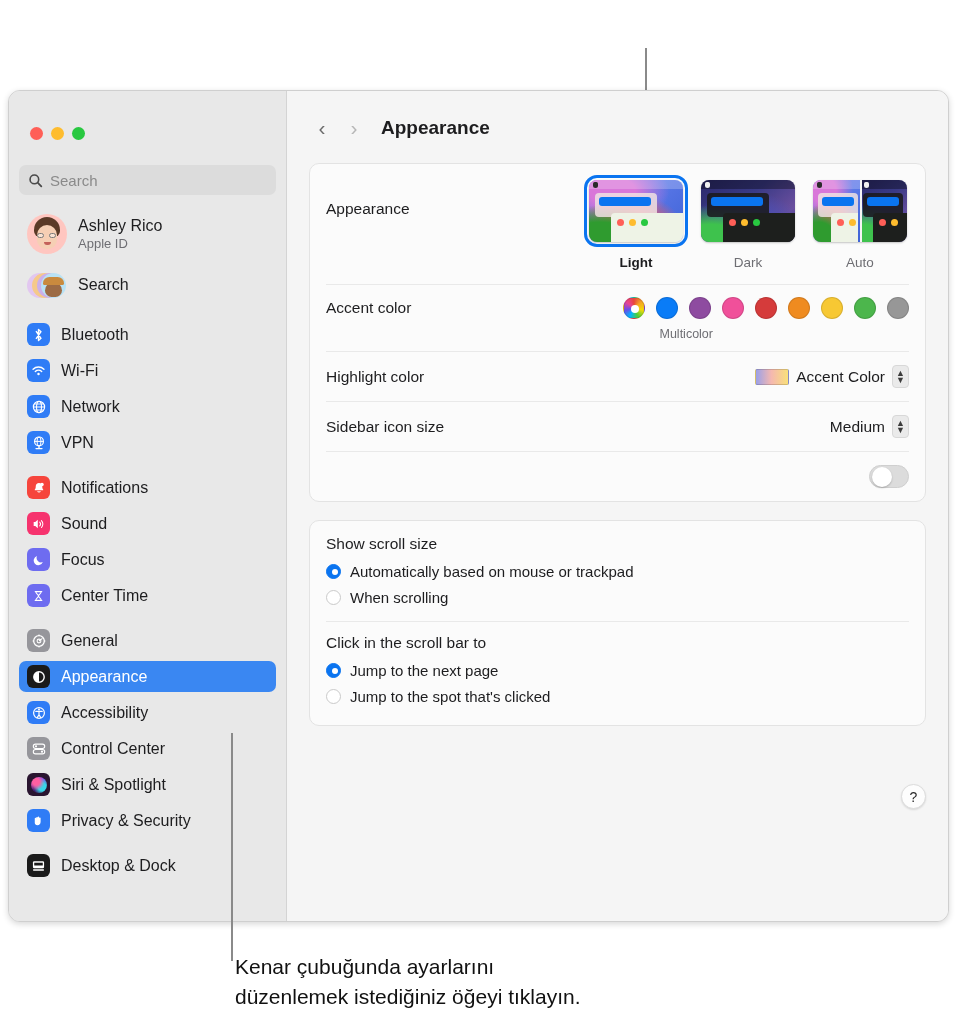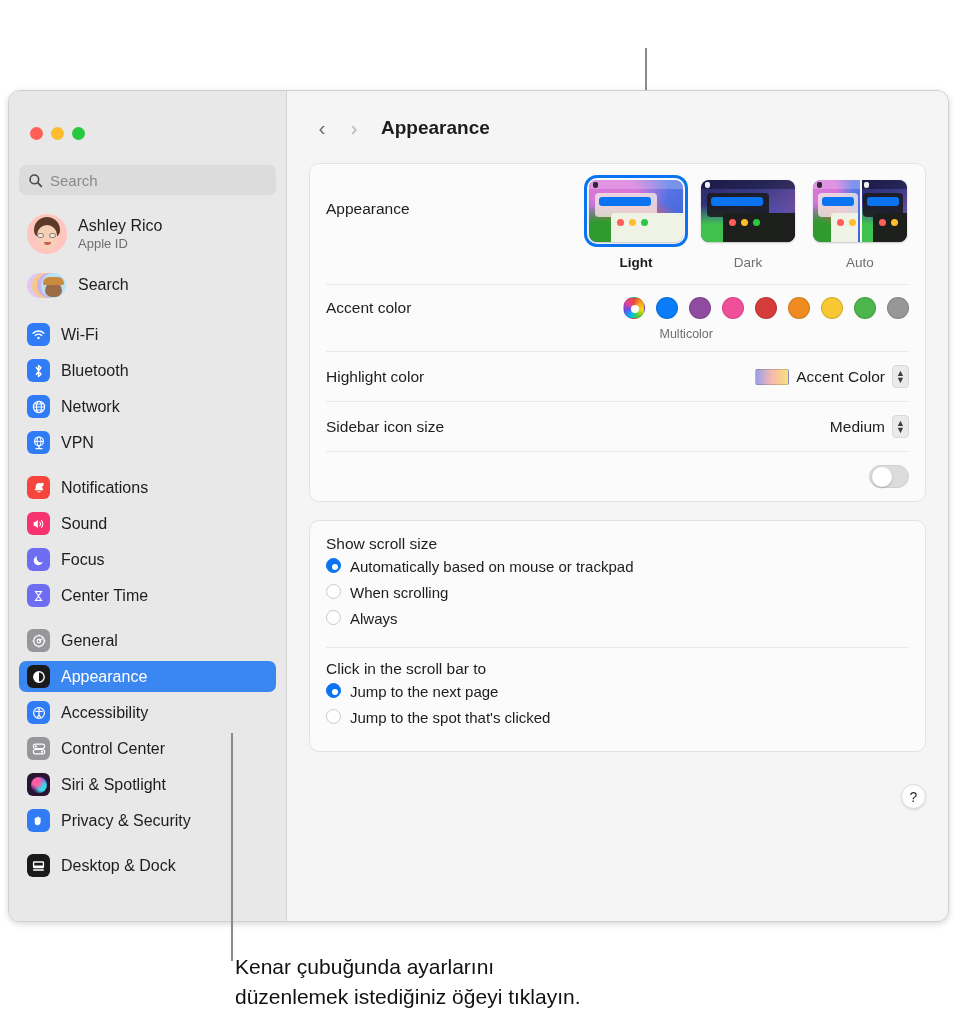--- a/index.html
+++ b/index.html
@@ -274,21 +274,21 @@
     margin-left:auto; position:relative; border:0.5px solid #cfcfcf;
   }
   .toggle::after {
     content:""; position:absolute; left:1.5px; top:1px; width:20px; height:20px;
     border-radius:50%; background:#fff; box-shadow:0 1px 2px rgba(0,0,0,.22);
   }
 
   
   .card.block { padding: 14px 16px 16px; }
   .group-title { font-size:15.5px; color:#1d1d1f; margin-bottom:5px; }
-  .radio-line { display:flex; align-items:flex-start; gap:9px; height: 26px; }
+  .radio-line { display:flex; align-items:center; gap:9px; height: 26px; }
   .radio {
     width:15px; height:15px; border-radius:50%;
     background:#fff; border:1px solid #cacaca; flex:none; position:relative;
   }
   .radio.on { background:#0a74f0; border-color:#0a74f0; }
   .radio.on::after {
     content:""; position:absolute; left:4.5px; top:4.5px; width:6px; height:6px;
     border-radius:50%; background:#fff;
   }
   .radio-label { font-size:15px; color:#1d1d1f; }
@@ -348,35 +348,35 @@
             <i class="b"></i>
             <i class="c"></i>
             <i class="d"></i>
         </span>
         <span class="family-label">Search</span>
       </div>
 
       <div class="nav-group">
         <div class="nav-item">
           <span class="app-icon" style="background:#2f7cf6">
+            <svg width="11" height="16" viewBox="0 0 11 16">
+                <path d="M3 4.2L8 11.3 5.5 13.6V2.4L8 4.7 3 11.8" stroke="#fff" stroke-width="1.4" fill="none" stroke-linejoin="round"></path>
+              </svg>
+          </span>
+          <span class="nav-label">Bluetooth</span>
+        </div>
+        <div class="nav-item">
+          <span class="app-icon" style="background:#2f7cf6">
             <svg width="15" height="12" viewBox="0 0 16 12">
                 <path d="M8 10.4a1.3 1.3 0 100-2.6 1.3 1.3 0 000 2.6z" fill="#fff"></path>
                 <path d="M4.6 6.6a5 5 0 016.8 0" stroke="#fff" stroke-width="1.5" fill="none" stroke-linecap="round"></path>
                 <path d="M2.2 4.1a8.4 8.4 0 0111.6 0" stroke="#fff" stroke-width="1.5" fill="none" stroke-linecap="round"></path>
               </svg>
           </span>
           <span class="nav-label">Wi-Fi</span>
-        </div>
-        <div class="nav-item">
-          <span class="app-icon" style="background:#2f7cf6">
-            <svg width="11" height="16" viewBox="0 0 11 16">
-                <path d="M3 4.2L8 11.3 5.5 13.6V2.4L8 4.7 3 11.8" stroke="#fff" stroke-width="1.4" fill="none" stroke-linejoin="round"></path>
-              </svg>
-          </span>
-          <span class="nav-label">Bluetooth</span>
         </div>
         <div class="nav-item">
           <span class="app-icon" style="background:#2f7cf6">
             <svg width="16" height="16" viewBox="0 0 16 16">
                 <circle cx="8" cy="8" r="5.6" fill="none" stroke="#fff" stroke-width="1.2"></circle>
                 <ellipse cx="8" cy="8" rx="2.5" ry="5.6" fill="none" stroke="#fff" stroke-width="1.1"></ellipse>
                 <line x1="2.4" y1="8" x2="13.6" y2="8" stroke="#fff" stroke-width="1.1"></line>
                 <path d="M3.5 5h9M3.5 11h9" stroke="#fff" stroke-width="0.9"></path>
               </svg>
           </span>
@@ -656,24 +656,20 @@
         <div class="group-title">Show scroll size</div>
 
         <label class="radio-line">
           <span class="radio on"></span>
           <span class="radio-label">Automatically based on mouse or trackpad</span>
         </label>
         <label class="radio-line">
           <span class="radio"></span>
           <span class="radio-label">When scrolling</span>
         </label>
-        <label class="radio-line">
-          <span class="radio"></span>
-          <span class="radio-label">Always</span>
-        </label>
 
         <div class="divider"></div>
 
         <div class="group-title">Click in the scroll bar to</div>
         <label class="radio-line">
           <span class="radio on"></span>
           <span class="radio-label">Jump to the next page</span>
         </label>
         <label class="radio-line">
           <span class="radio"></span>

